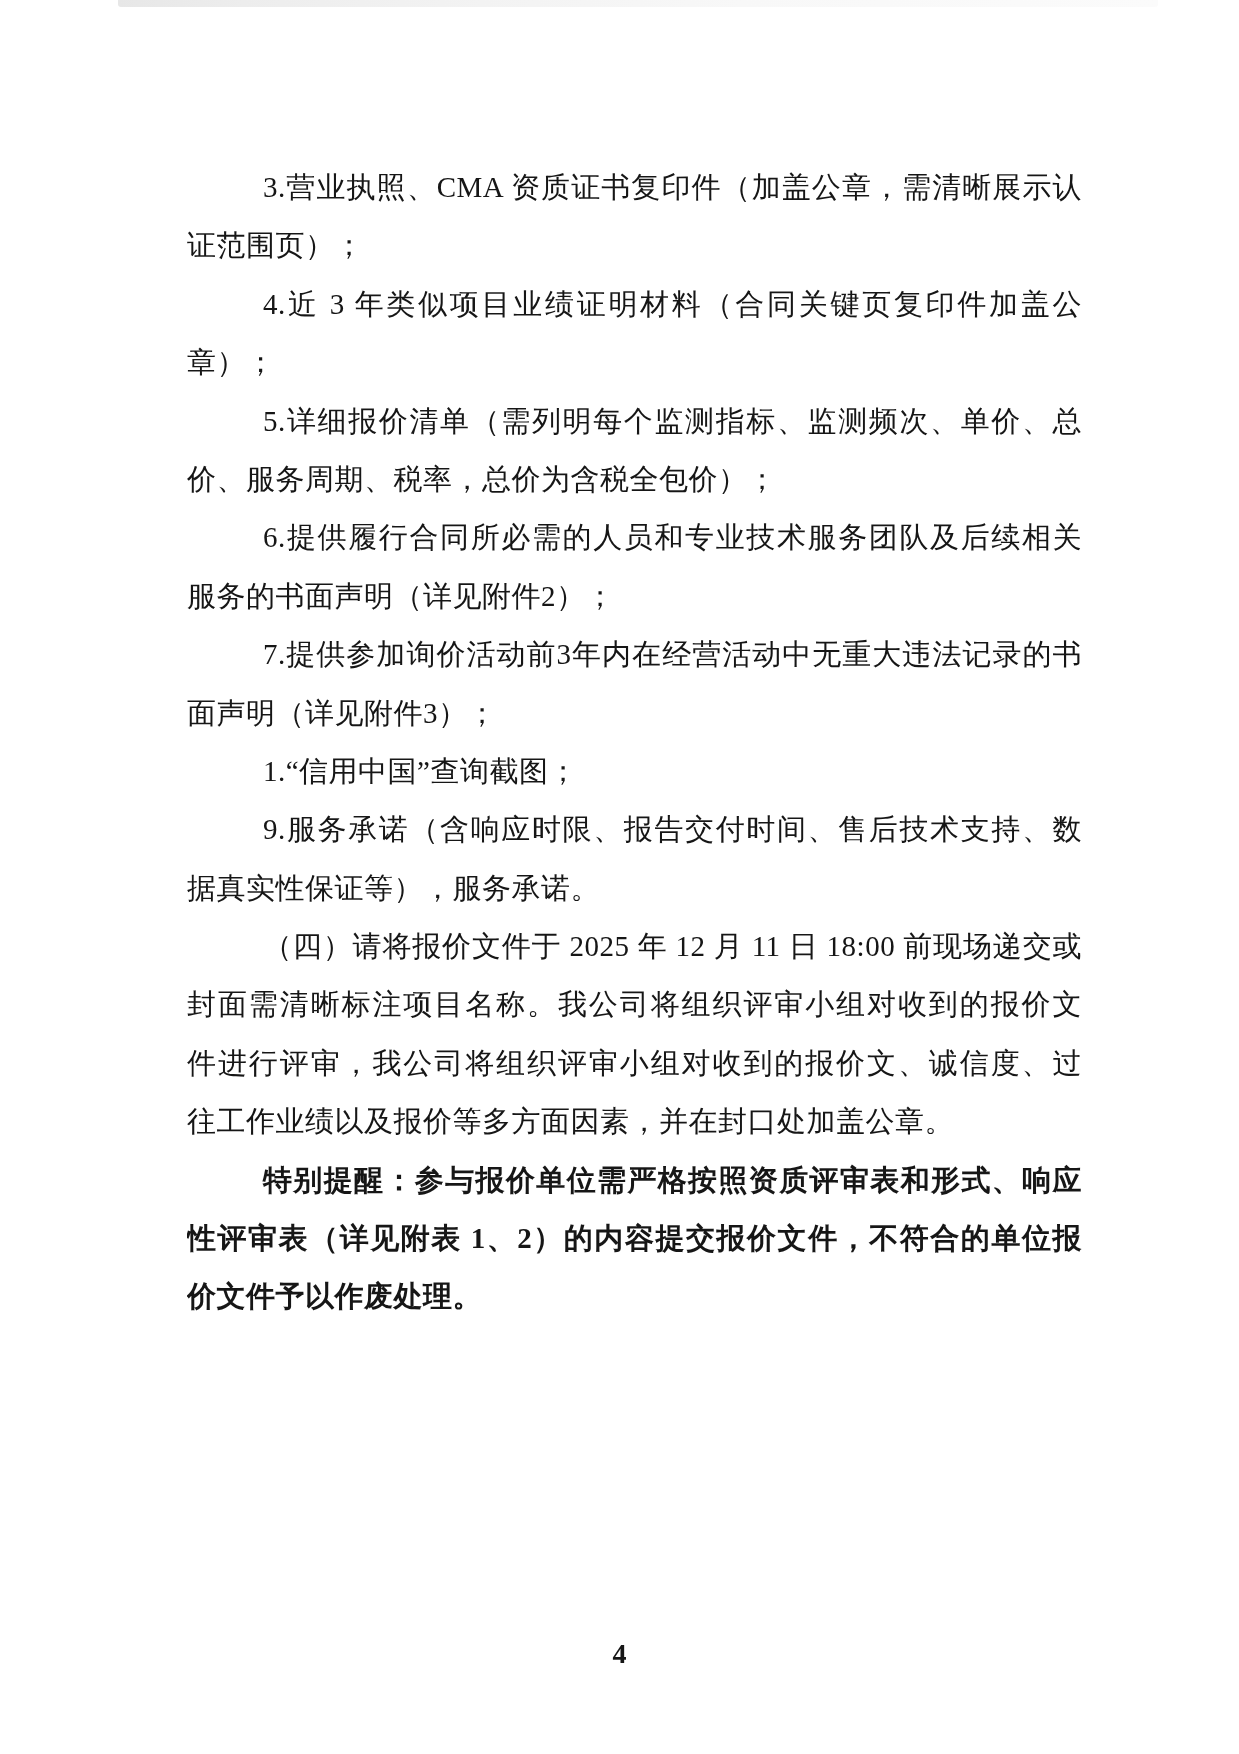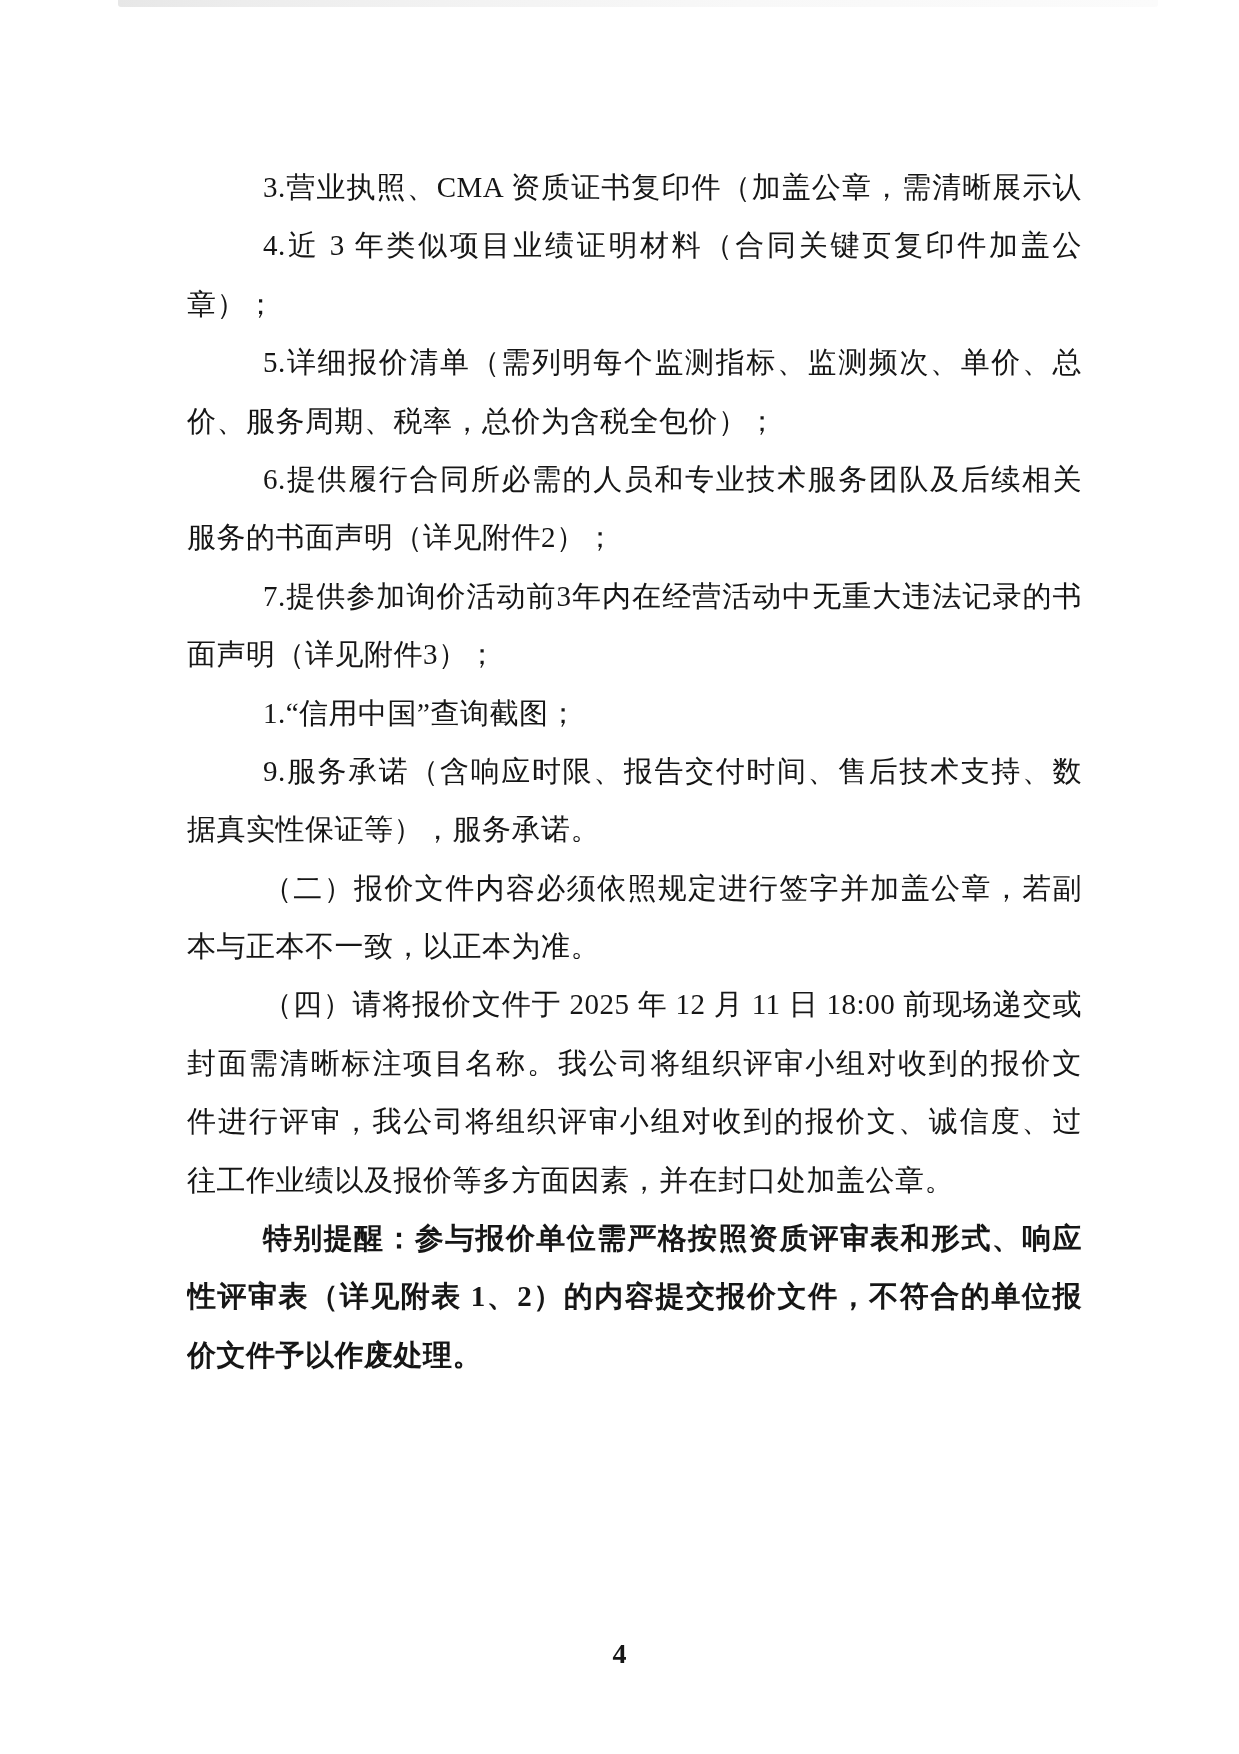--- a/index.html
+++ b/index.html
@@ -58,20 +58,21 @@
   }
 </style>
 </head>
 <body>
 
 <div class="scan-artifact"></div>
 
 <div class="doc-body">
     <div class="para">
       <div class="line first">3.营业执照、CMA 资质证书复印件（加盖公章，需清晰展示认</div>
+      <div class="line last">证范围页）；</div>
     </div>
     <div class="para">
       <div class="line first">4.近 3 年类似项目业绩证明材料（合同关键页复印件加盖公</div>
       <div class="line last">章）；</div>
     </div>
     <div class="para">
       <div class="line first">5.详细报价清单（需列明每个监测指标、监测频次、单价、总</div>
       <div class="line last">价、服务周期、税率，总价为含税全包价）；</div>
     </div>
     <div class="para">
@@ -83,24 +84,20 @@
       <div class="line last">面声明（详见附件3）；</div>
     </div>
     <div class="para">
       <div class="line first last">1.“信用中国”查询截图；</div>
     </div>
     <div class="para">
       <div class="line first">9.服务承诺（含响应时限、报告交付时间、售后技术支持、数</div>
       <div class="line last">据真实性保证等），服务承诺。</div>
     </div>
     <div class="para">
-      <div class="line first">（二）报价文件内容必须依照规定进行签字并加盖公章，若副</div>
-      <div class="line last">本与正本不一致，以正本为准。</div>
-    </div>
-    <div class="para">
       <div class="line first">（四）请将报价文件于 2025 年 12 月 11 日 18:00 前现场递交或</div>
       <div class="line">封面需清晰标注项目名称。我公司将组织评审小组对收到的报价文</div>
       <div class="line">件进行评审，我公司将组织评审小组对收到的报价文、诚信度、过</div>
       <div class="line last">往工作业绩以及报价等多方面因素，并在封口处加盖公章。</div>
     </div>
     <div class="para bold">
       <div class="line first">特别提醒：参与报价单位需严格按照资质评审表和形式、响应</div>
       <div class="line">性评审表（详见附表 1、2）的内容提交报价文件，不符合的单位报</div>
       <div class="line last">价文件予以作废处理。</div>
     </div>

